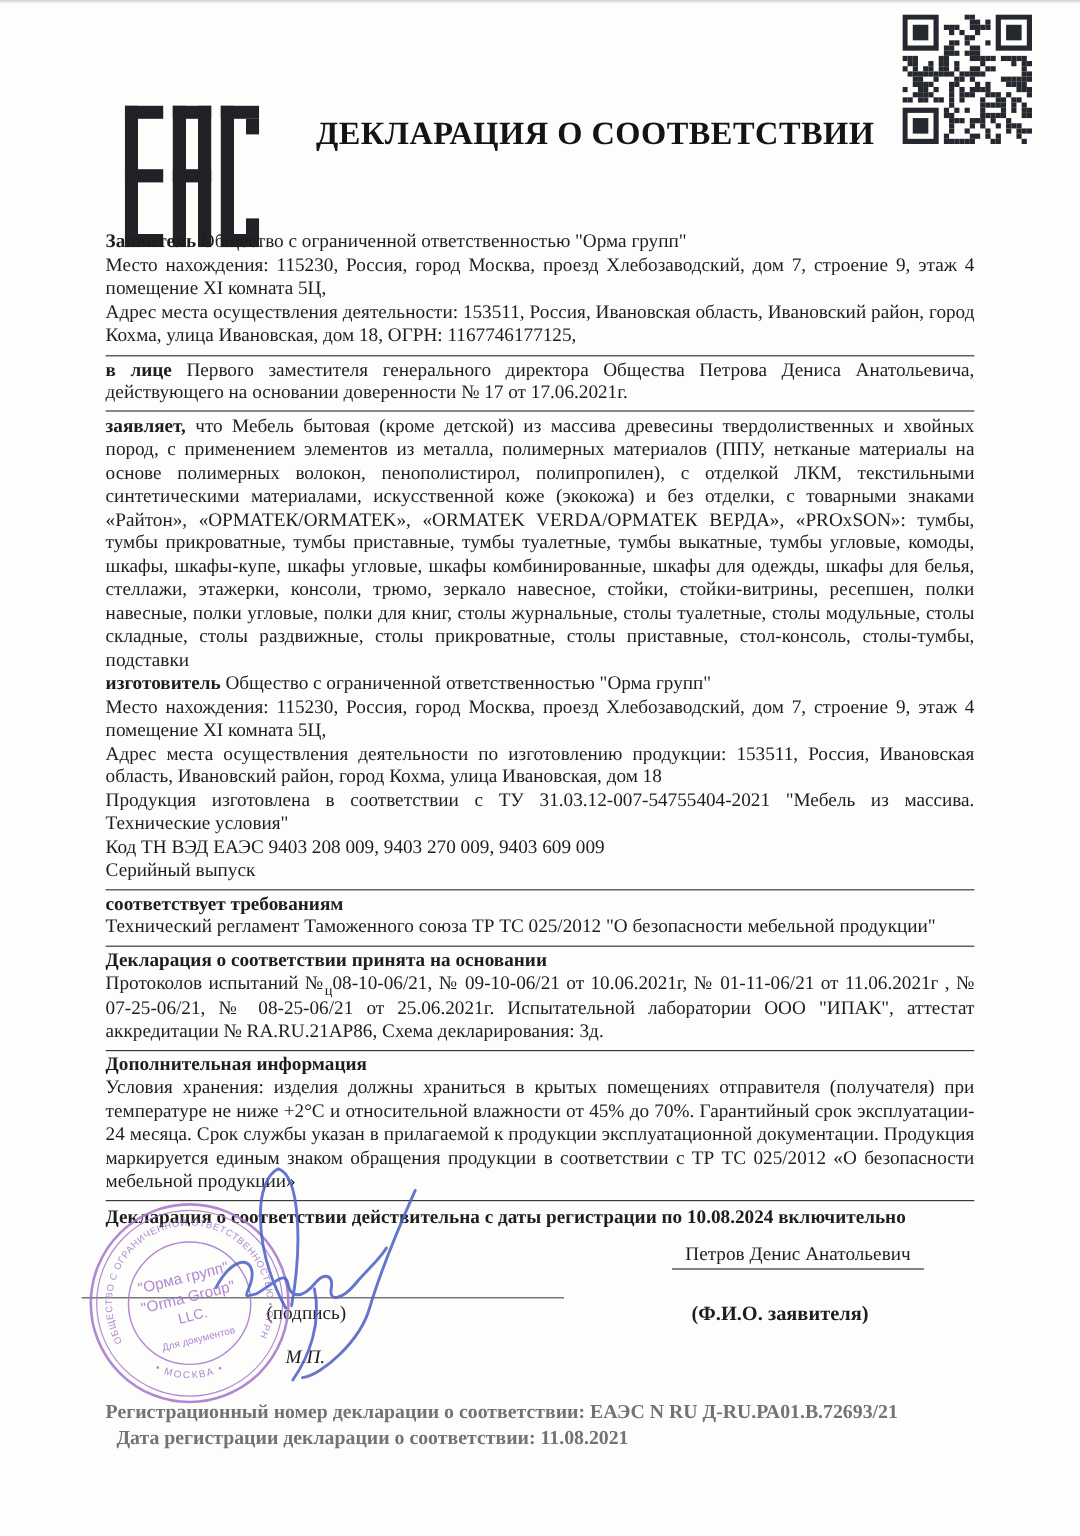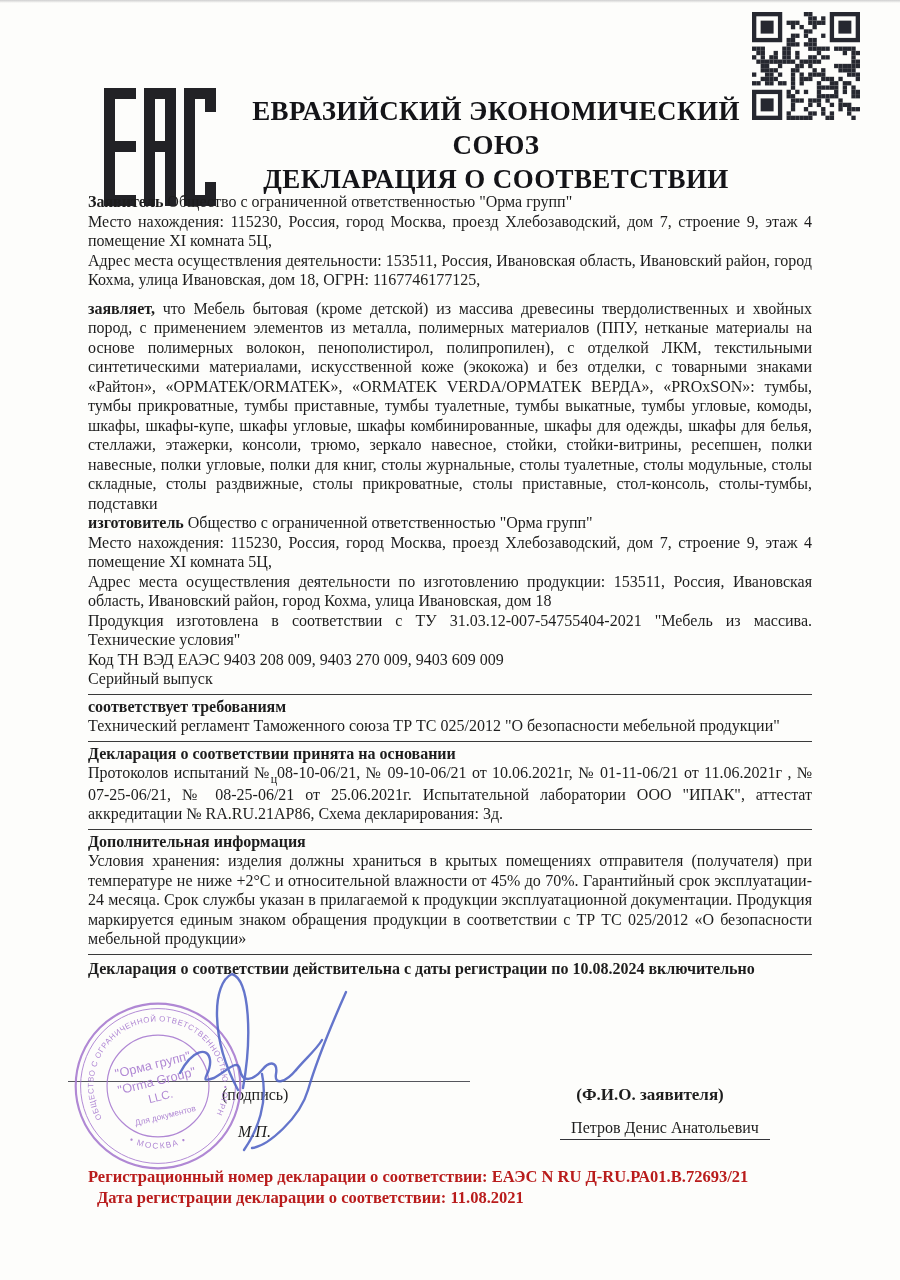--- a/index.html
+++ b/index.html
@@ -37,31 +37,31 @@
   .s-compliance{padding:2px 0 5px;}
   .s-basis{padding:2px 0 5px;}
   .s-additional{padding:2px 0 5px;}
   .s-validity{padding:4px 0 0; font-weight:bold;}
   .artifact-sub{font-size:12px; position:relative; top:5px;}
 
   
   .sig-line{position:absolute; left:68px; top:1081px; width:402px; border-top:1.6px solid #55565c;}
   .cap-sign{position:absolute; left:222px; top:1086px; font-size:16px;}
   .cap-mp{position:absolute; left:238px; top:1123px; font-size:16px;font-style:italic;}
-  .fio{position:absolute; left:560px; top:1119px; width:210px; text-align:center;
+  .fio{position:absolute; left:560px; top:1037px; width:210px; text-align:center;
        font-size:16px; padding-bottom:2px; border-bottom:1.5px solid #33343a;}
   .cap-fio{position:absolute; left:548px; top:1085px; width:204px; text-align:center; font-size:17px;font-weight:bold;}
 
   .stamp{position:absolute; left:60px; top:988px; width:196px; height:196px; opacity:.88;}
   .stamp text{font-family:"Liberation Sans","DejaVu Sans",sans-serif;}
   .ink{position:absolute; left:150px; top:958px; width:340px; height:215px;}
 
   
   .registration{position:absolute; left:88px; top:1166px; width:760px;
-    font-weight:bold; font-size:16.5px; line-height:21px; color:#b91c1c;}
+    font-weight:bold; font-size:16.5px; line-height:21px; color:#737373;}
   .registration .line2{padding-left:9px;}
 </style>
 </head>
 <body>
 
 <div class="page">
 
   <div class="qr">
     <svg viewBox="0 0 100 100" xmlns="http://www.w3.org/2000/svg">
       <g id="qr-mods">
@@ -304,32 +304,34 @@
 
       <rect x="80" y="0" width="11" height="118"></rect>
       <rect x="80" y="0" width="32" height="11"></rect>
       <rect x="80" y="107" width="32" height="11"></rect>
       <rect x="101" y="11" width="11" height="13"></rect>
       <rect x="101" y="94" width="11" height="13"></rect>
     </svg>
   </div>
 
   <div class="title">
-    <div>ЕВРАЗИЙСКИЙ ЭКОНОМИЧЕСКИЙ СОЮЗ</div>
     <div>ДЕКЛАРАЦИЯ О СООТВЕТСТВИИ</div>
   </div>
 
   <div class="content">
 
     <div class="s-applicant">
       <div><b>Заявитель</b><span> Общество с ограниченной ответственностью "Орма групп"</span></div>
       <div>Место нахождения: 115230, Россия, город Москва, проезд Хлебозаводский, дом 7, строение 9, этаж 4 помещение XI комната 5Ц,</div>
       <div>Адрес места осуществления деятельности: 153511, Россия, Ивановская область, Ивановский район, город Кохма, улица Ивановская, дом 18, ОГРН: 1167746177125,</div>
     </div>
 
+    <div class="s-representative">
+      <b>в лице</b><span> Первого заместителя генерального директора Общества Петрова Дениса Анатольевича, действующего на основании доверенности № 17 от 17.06.2021г.</span>
+    </div>
 
     <div class="s-declares">
       <b>заявляет,</b><span> что Мебель бытовая (кроме детской) из массива древесины твердолиственных и хвойных пород, с применением элементов из металла, полимерных материалов (ППУ, нетканые материалы на основе полимерных волокон, пенополистирол, полипропилен), с отделкой ЛКМ, текстильными синтетическими материалами, искусственной коже (экокожа) и без отделки, с товарными знаками «Райтон», «ОРМАТЕК/ORMATEK», «ORMATEK VERDA/ОРМАТЕК ВЕРДА», «PROxSON»: тумбы, тумбы прикроватные, тумбы приставные, тумбы туалетные, тумбы выкатные, тумбы угловые, комоды, шкафы, шкафы-купе, шкафы угловые, шкафы комбинированные, шкафы для одежды, шкафы для белья, стеллажи, этажерки, консоли, трюмо, зеркало навесное, стойки, стойки-витрины, ресепшен, полки навесные, полки угловые, полки для книг, столы журнальные, столы туалетные, столы модульные, столы складные, столы раздвижные, столы прикроватные, столы приставные, стол-консоль, столы-тумбы, подставки</span>
     </div>
 
     <div class="s-manufacturer">
       <div><b>изготовитель</b><span> Общество с ограниченной ответственностью "Орма групп"</span></div>
       <div>Место нахождения: 115230, Россия, город Москва, проезд Хлебозаводский, дом 7, строение 9, этаж 4 помещение XI комната 5Ц,</div>
       <div>Адрес места осуществления деятельности по изготовлению продукции: 153511, Россия, Ивановская область, Ивановский район, город Кохма, улица Ивановская, дом 18</div>
       <div>Продукция изготовлена в соответствии с ТУ 31.03.12-007-54755404-2021 "Мебель из массива. Технические условия"</div>

